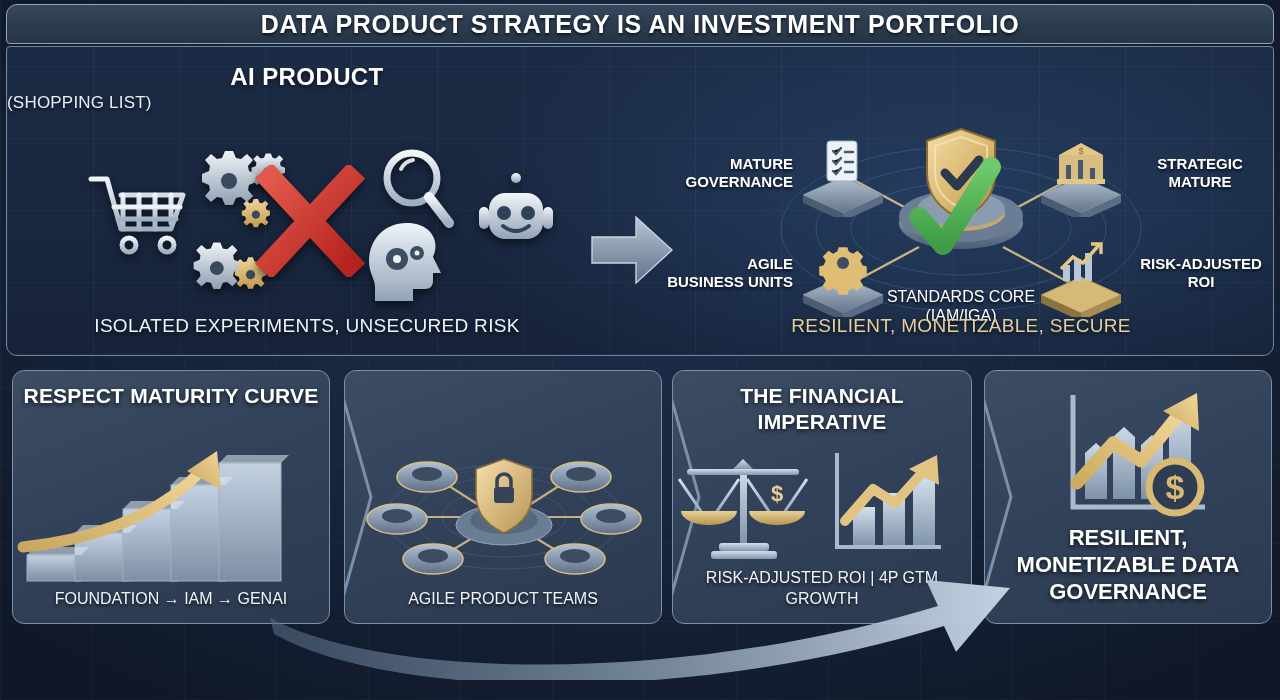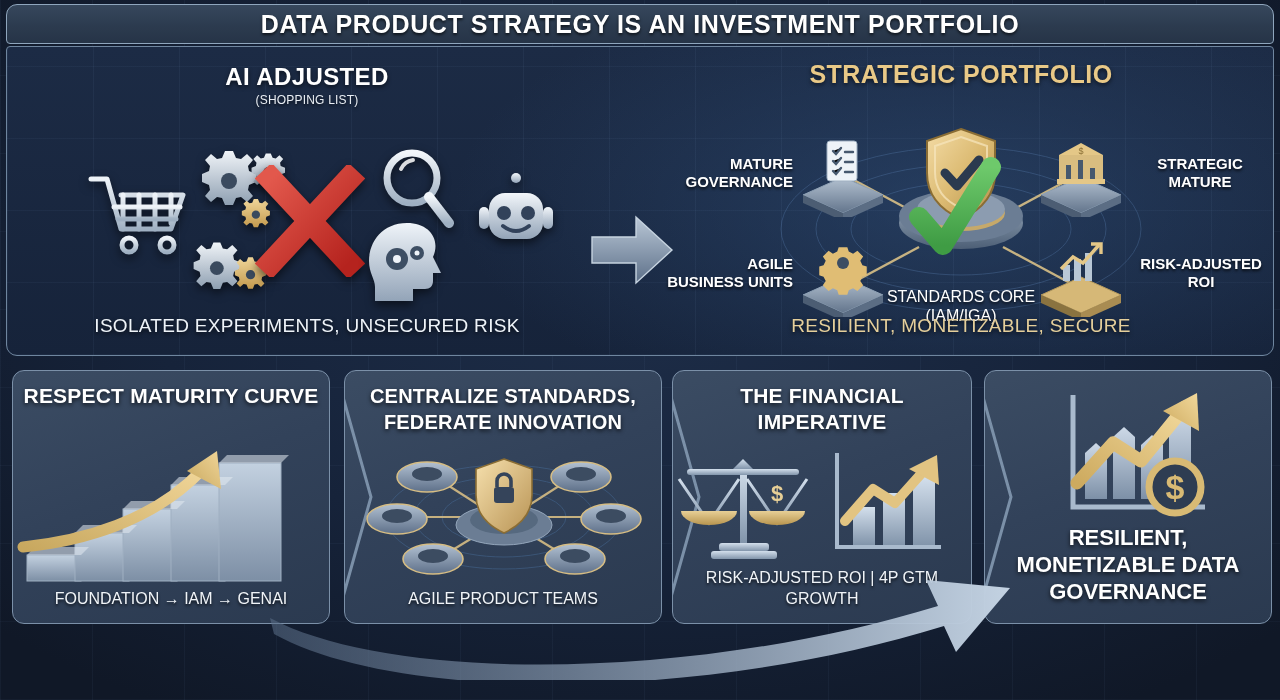--- a/index.html
+++ b/index.html
@@ -60,21 +60,21 @@
 
   .half { position: absolute; top: 0; height: 310px; }
   .half.left  { left: 0;    width: 600px; }
   .half.right { left: 640px; width: 628px; }
 
   .h-title {
     text-align: center; font-size: 24px; font-weight: bold;
     letter-spacing: .4px; text-shadow: 0 2px 4px rgba(0,0,0,.6);
   }
   .h-sub {
-    text-align: center; font-size: 12px; letter-spacing: .2px;
+    font-size: 17px; letter-spacing: .2px;
     text-shadow: 0 2px 3px rgba(0,0,0,.6);
   }
   .left .h-title { color: #ffffff; margin-top: 16px; }
   .left .h-sub   { color: #e9eef4; margin-top: 2px; }
   .right .h-title { color: #e9c987; margin-top: 13px; font-size: 25px; }
   .right .h-sub   { color: #e4d3ab; margin-top: 2px; }
 
   .h-caption {
     position: absolute; left: 0; right: 0; bottom: 20px;
     text-align: center; font-size: 19px; letter-spacing: .3px;
@@ -155,21 +155,21 @@
   <div class="gridlines"></div>
 
   <div class="header">
     <div class="header-title">DATA PRODUCT STRATEGY IS AN INVESTMENT PORTFOLIO</div>
   </div>
 
   <div class="toppanel">
     <div class="gl"></div>
 
     <div class="half left">
-      <div class="h-title">AI ADJUSTED</div>
+      <div class="h-title">AI PRODUCT</div>
       <div class="h-sub">(SHOPPING LIST)</div>
 
       <div class="icons-left">
 
         <svg class="ico" style="left:80px; top:22px;" width="108" height="96" viewBox="0 0 108 96">
           <defs>
               <linearGradient id="steel1" x1="0" y1="0" x2="0" y2="1">
             <stop offset="0" stop-color="#eef3f8"></stop>
                 <stop offset="1" stop-color="#9fb0c2"></stop>
               </linearGradient>
@@ -282,21 +282,20 @@
       <defs>
           <linearGradient id="arrg" x1="0" y1="0" x2="0" y2="1">
         <stop offset="0" stop-color="#b9c7d6"></stop>
             <stop offset="1" stop-color="#5d7089"></stop>
           </linearGradient>
         </defs>
       <path d="M2 22 h44 v-20 l36 33 -36 33 v-20 h-44 z" fill="url(#arrg)" stroke="#c6d3e0" stroke-width="1.4"></path>
     </svg>
 
     <div class="half right">
-      <div class="h-title">STRATEGIC PORTFOLIO</div>
 
       <div class="hub">
 
         <svg style="position:absolute; left:0; top:0;" width="628" height="230" viewBox="0 0 628 230">
           <g fill="none" stroke="#5d84b6" opacity=".32">
             <ellipse cx="314" cy="122" rx="180" ry="82"></ellipse>
             <ellipse cx="314" cy="122" rx="145" ry="64"></ellipse>
             <ellipse cx="314" cy="122" rx="110" ry="46"></ellipse>
           </g>
           <g stroke="#d9c087" stroke-width="2.4" opacity=".9">
@@ -450,21 +449,20 @@
         <path d="M10 110 C70 104 140 84 188 34" fill="none" stroke="url(#gldA)" stroke-width="11" stroke-linecap="round"></path>
         <polygon points="204,14 208,52 174,34" fill="url(#gldA)"></polygon>
       </svg>
       <div class="c-caption">FOUNDATION → IAM → GENAI</div>
     </div>
 
     <div class="card c2">
       <svg class="notch" viewBox="0 0 30 200" preserveAspectRatio="none">
         <path d="M0 0 L28 100 L0 200" fill="none" stroke="#7b90a8" stroke-width="3"></path>
       </svg>
-      <div class="c-title small">CENTRALIZE STANDARDS, FEDERATE INNOVATION</div>
       <svg class="c-art" style="top:72px;" width="318" height="140" viewBox="0 0 318 140">
         <defs>
           <linearGradient id="ring" x1="0" y1="0" x2="0" y2="1">
               <stop offset="0" stop-color="#b2c1d2"></stop>
               <stop offset="1" stop-color="#5e7089"></stop>
             </linearGradient>
           <linearGradient id="shld2" x1="0" y1="0" x2="1" y2="1">
               <stop offset="0" stop-color="#f6e0ad"></stop>
               <stop offset="1" stop-color="#b89354"></stop>
             </linearGradient>

